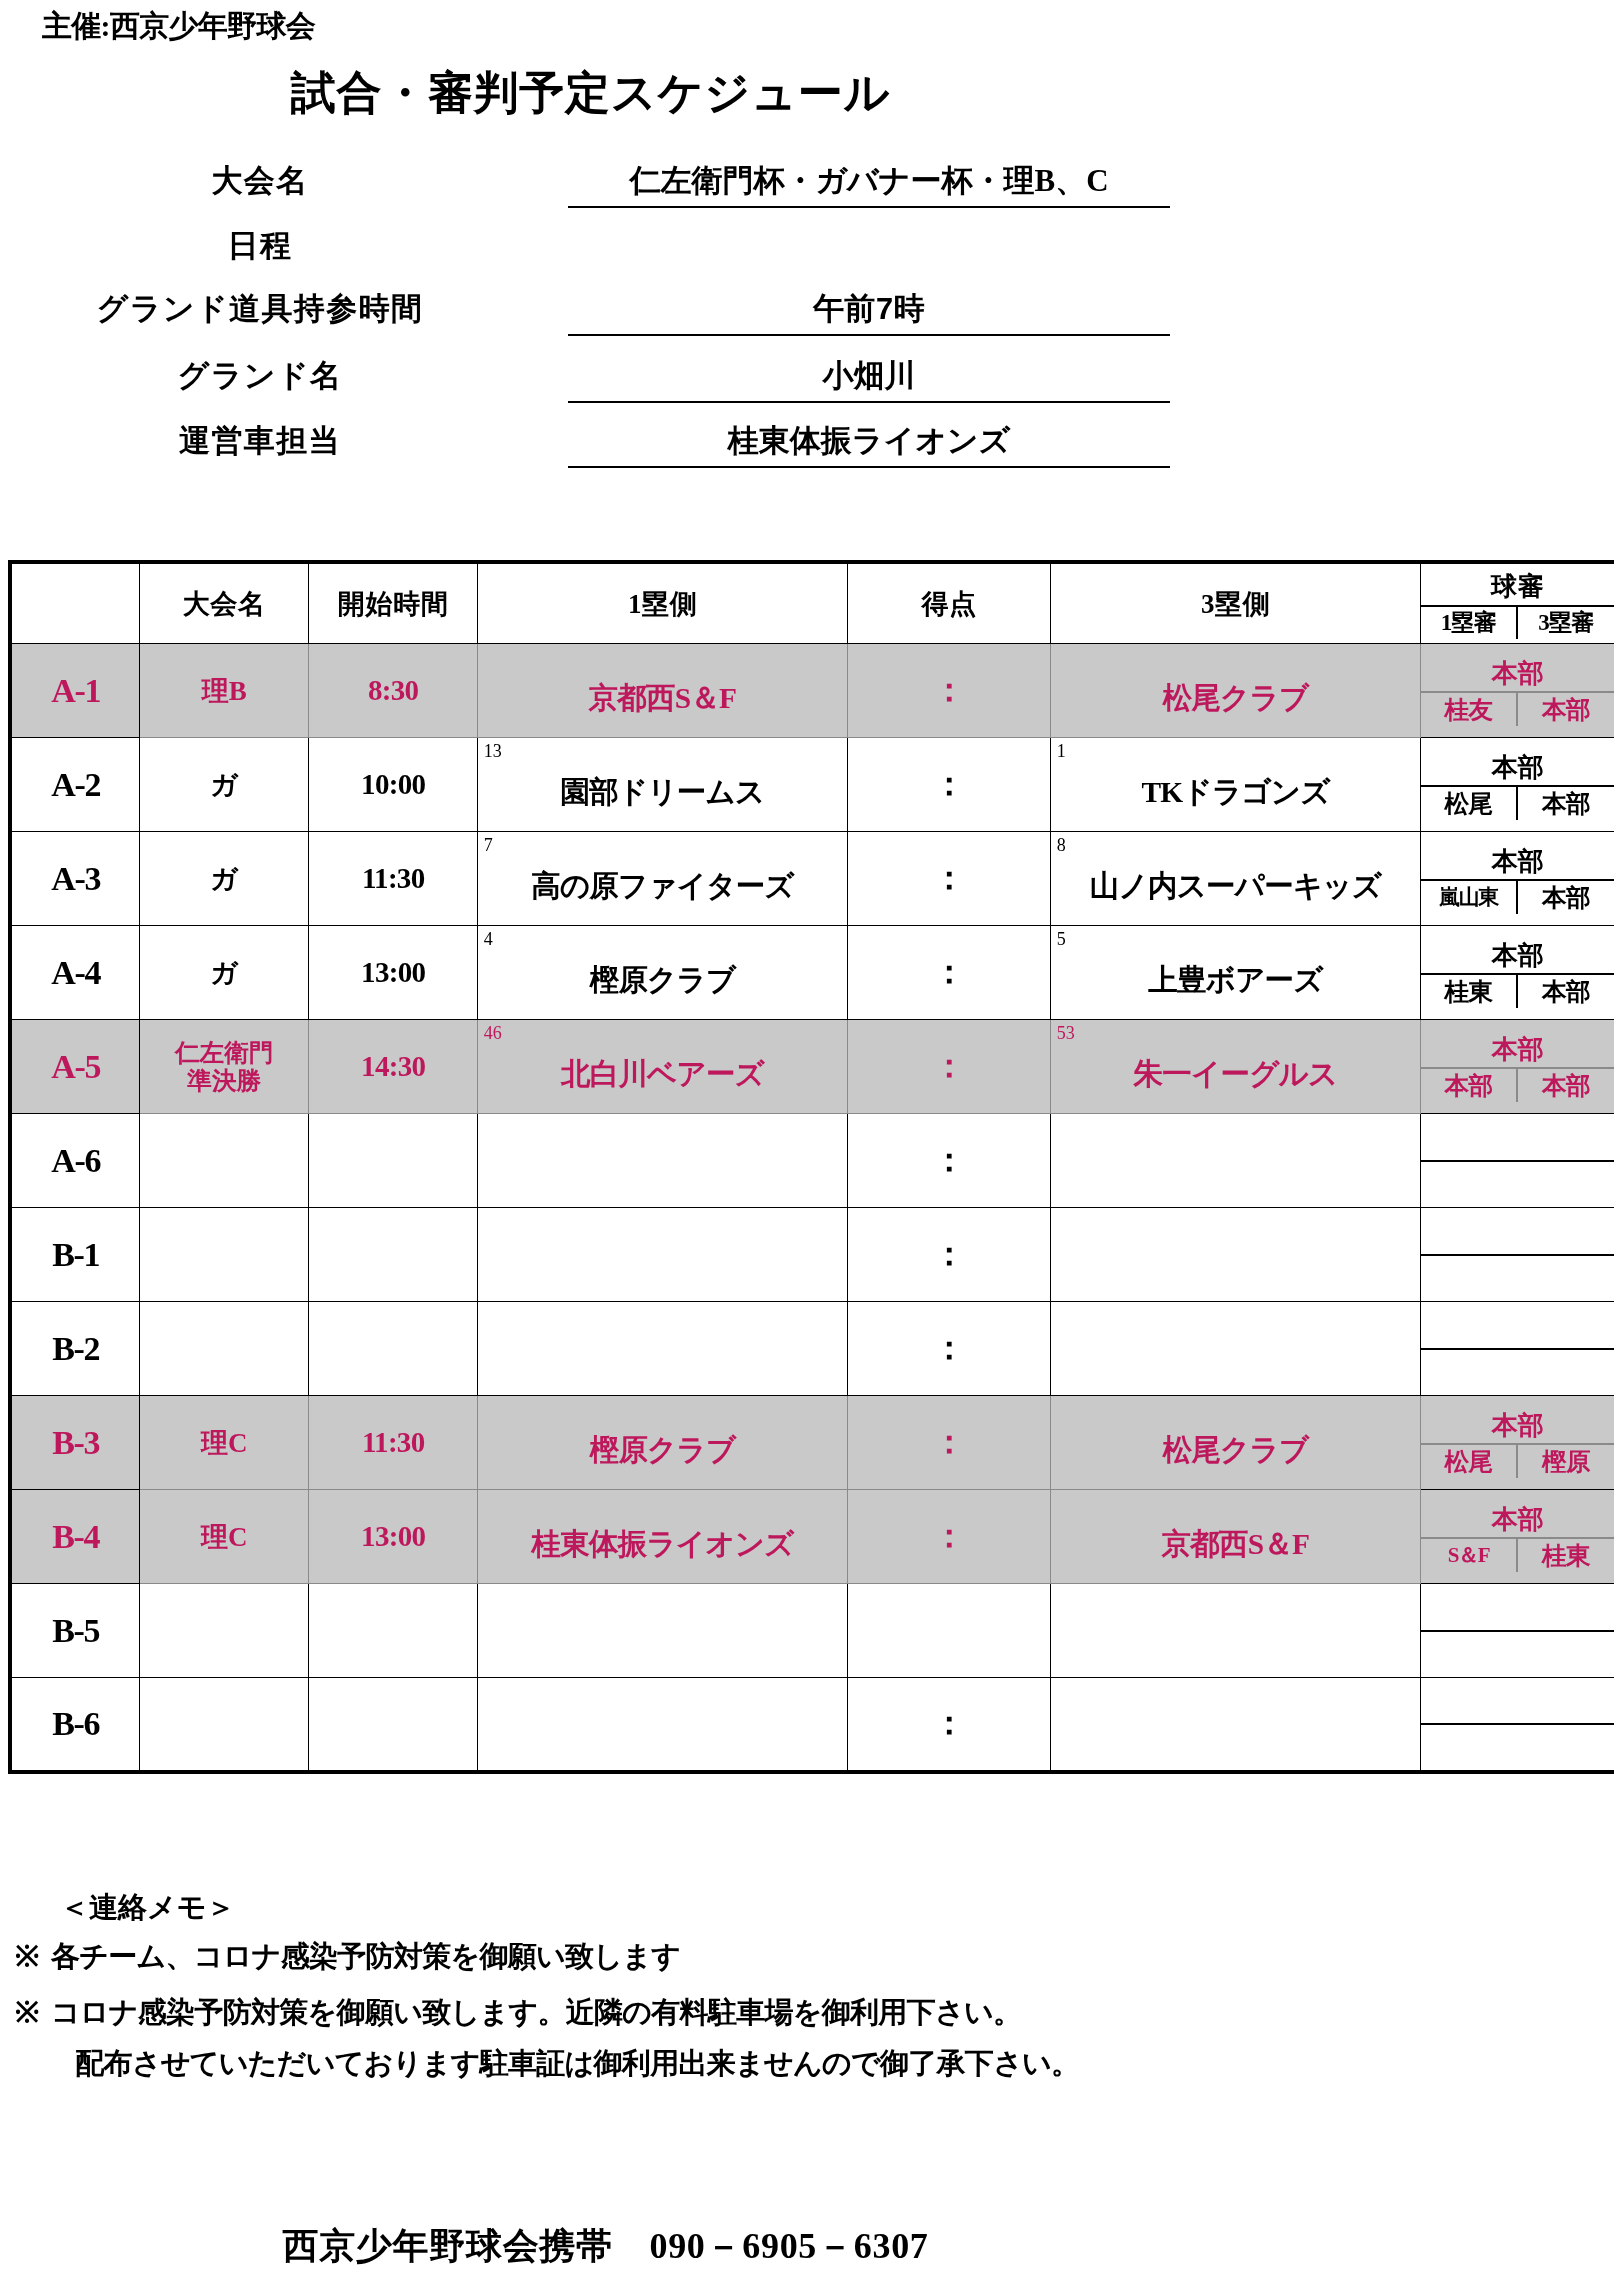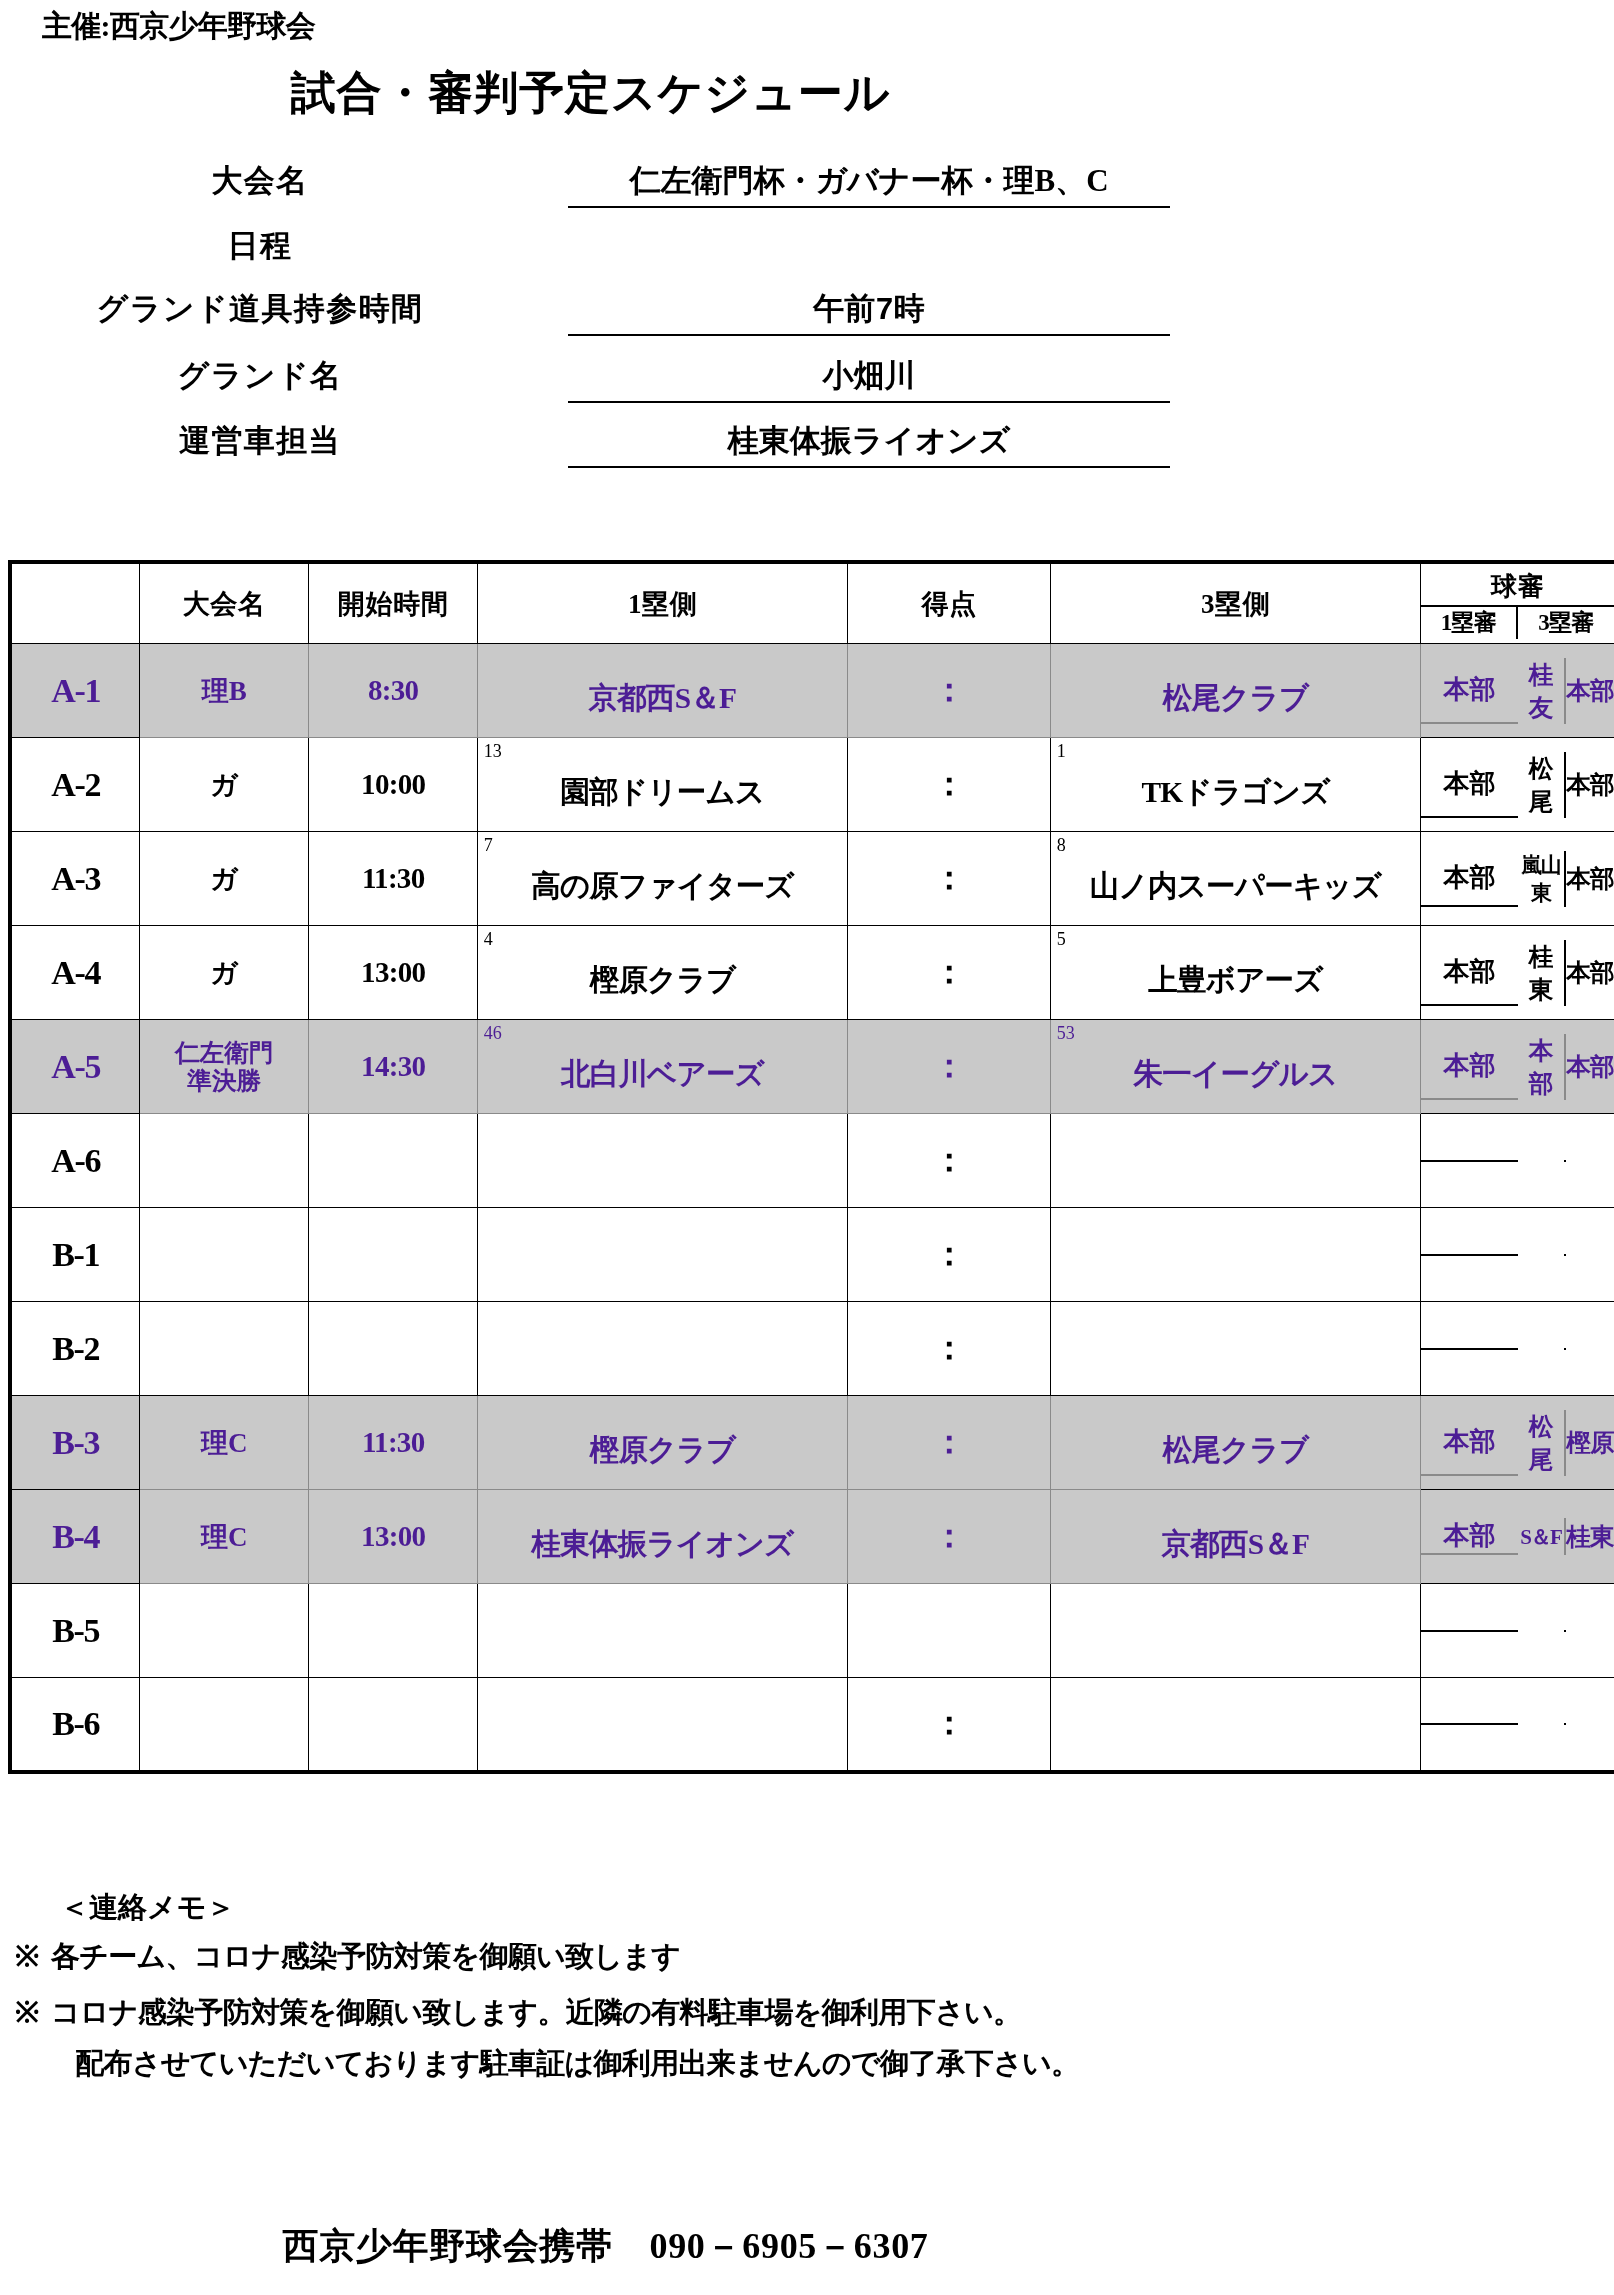--- a/index.html
+++ b/index.html
@@ -83,21 +83,21 @@
     position:absolute;left:5.5px;top:2.7px;
     font-size:18px;font-weight:normal;letter-spacing:0;
   }
   .teamcell .nm{
     display:block;padding-top:15px;
     transform:scaleX(0.98);
   }
   .sccell{font-size:33px;letter-spacing:0;}
 
   
-  .umpwrap{width:100%;height:100%;display:flex;flex-direction:row;font-family:Liberation Serif, serif;}
+  .umpwrap{width:100%;height:100%;display:flex;flex-direction:column;font-family:Liberation Serif, serif;}
   .ump-top{
     flex:0 0 50%;display:flex;align-items:center;justify-content:center;
     font-size:26px;border-bottom:2.1px solid #000;box-sizing:border-box;
   }
   .ump-bot{flex:1 1 auto;display:flex;}
   .ump-b1,.ump-b3{
     flex:1 1 50%;display:flex;align-items:center;justify-content:center;
     font-size:24.6px;box-sizing:border-box;letter-spacing:-0.7px;
   }
   .ump-b1{border-right:2.1px solid #000;}
@@ -110,21 +110,21 @@
     font-size:26px;border-bottom:2.1px solid #000;box-sizing:border-box;
   }
   .hd-bot{height:32px;display:flex;}
   .hd-b1,.hd-b3{
     flex:1 1 50%;display:flex;align-items:center;justify-content:center;
     font-size:23px;box-sizing:border-box;letter-spacing:-0.7px;
   }
   .hd-b1{border-right:2.1px solid #000;}
 
   
-  tr.gray td{background:#c9c9c9;color:#4c1d95;border-color:#8a8a8a;}
+  tr.gray td{background:#c9c9c9;color:#be185d;border-color:#8a8a8a;}
   tr.gray td.thick-l,tr.gray td.thick-r{border-color:#000 !important;}
   tr.gray .ump-top{border-bottom-color:#8a8a8a;}
   tr.gray .ump-b1{border-right-color:#8a8a8a;}
 
   
   .notes{position:absolute;left:0;top:1888px;width:1614px;}
   .note-title{
     position:absolute;left:60px;top:0;
     font-size:29px;font-weight:bold;white-space:nowrap;
   }

